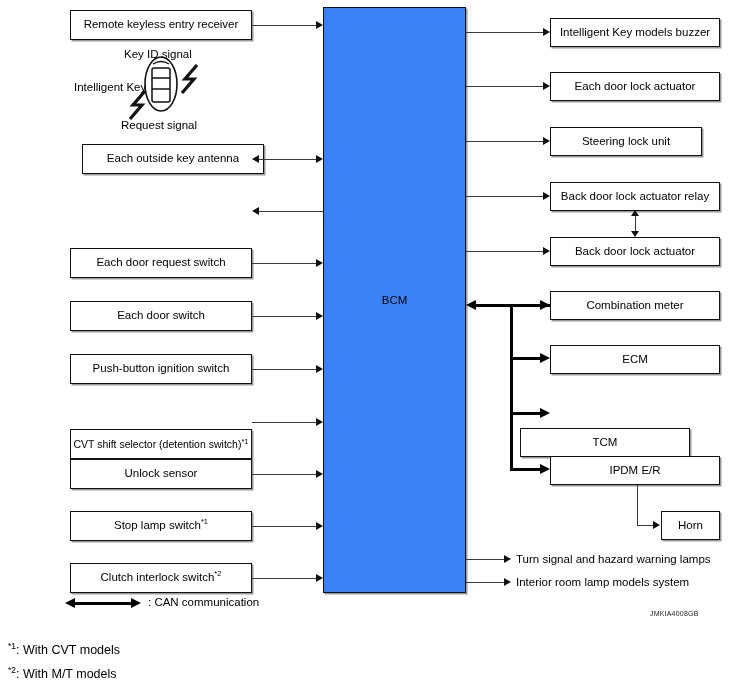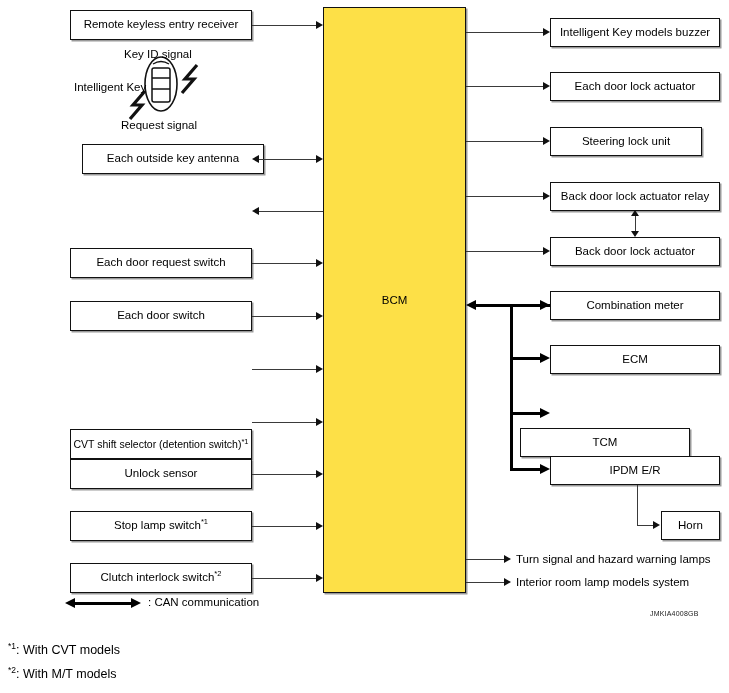--- a/index.html
+++ b/index.html
@@ -20,21 +20,21 @@
     line-height:1.15;
     text-align:center;
     padding:0 4px;
     white-space:nowrap;
   }
   .box.shadow{box-shadow:1.5px 1.5px 0 0 #9a9a9a;}
   .bcm{
     position:absolute;
     box-sizing:border-box;
     border:1px solid #111;
-    background:#fde047;
+    background:#3b82f6;
     box-shadow:1.5px 1.5px 0 0 #9a9a9a;
     display:flex;align-items:center;justify-content:center;
     font-size:11.5px;
   }
   .sup{font-size:7.5px;vertical-align:super;line-height:0;}
 
   
   .hline{position:absolute;height:0;border-top:1px solid #3a3a3a;}
   .vline{position:absolute;width:0;border-left:1px solid #3a3a3a;}
 
@@ -92,20 +92,23 @@
   </div>
   <div class="hline" style="left:252px;top:263px;width:64px;"></div>
   <div class="ar ar-r" style="left:316px;top:259px;"></div>
 
   <div class="box shadow" style="left:70px;top:301px;width:182px;height:30px;">
     <span>Each door switch</span>
   </div>
   <div class="hline" style="left:252px;top:316px;width:64px;"></div>
   <div class="ar ar-r" style="left:316px;top:312px;"></div>
 
+  <div class="box shadow" style="left:70px;top:354px;width:182px;height:30px;">
+    <span>Push-button ignition switch</span>
+  </div>
   <div class="hline" style="left:252px;top:369px;width:64px;"></div>
   <div class="ar ar-r" style="left:316px;top:365px;"></div>
 
   <div class="box shadow" style="left:70px;top:407px;width:182px;height:30px;font-size:10.5px;margin-top:22px;">
     <span><span>CVT shift selector (detention switch)</span><span class="sup">*1</span></span>
   </div>
   <div class="hline" style="left:252px;top:422px;width:64px;"></div>
   <div class="ar ar-r" style="left:316px;top:418px;"></div>
 
   <div class="box shadow" style="left:70px;top:459px;width:182px;height:30px;">

